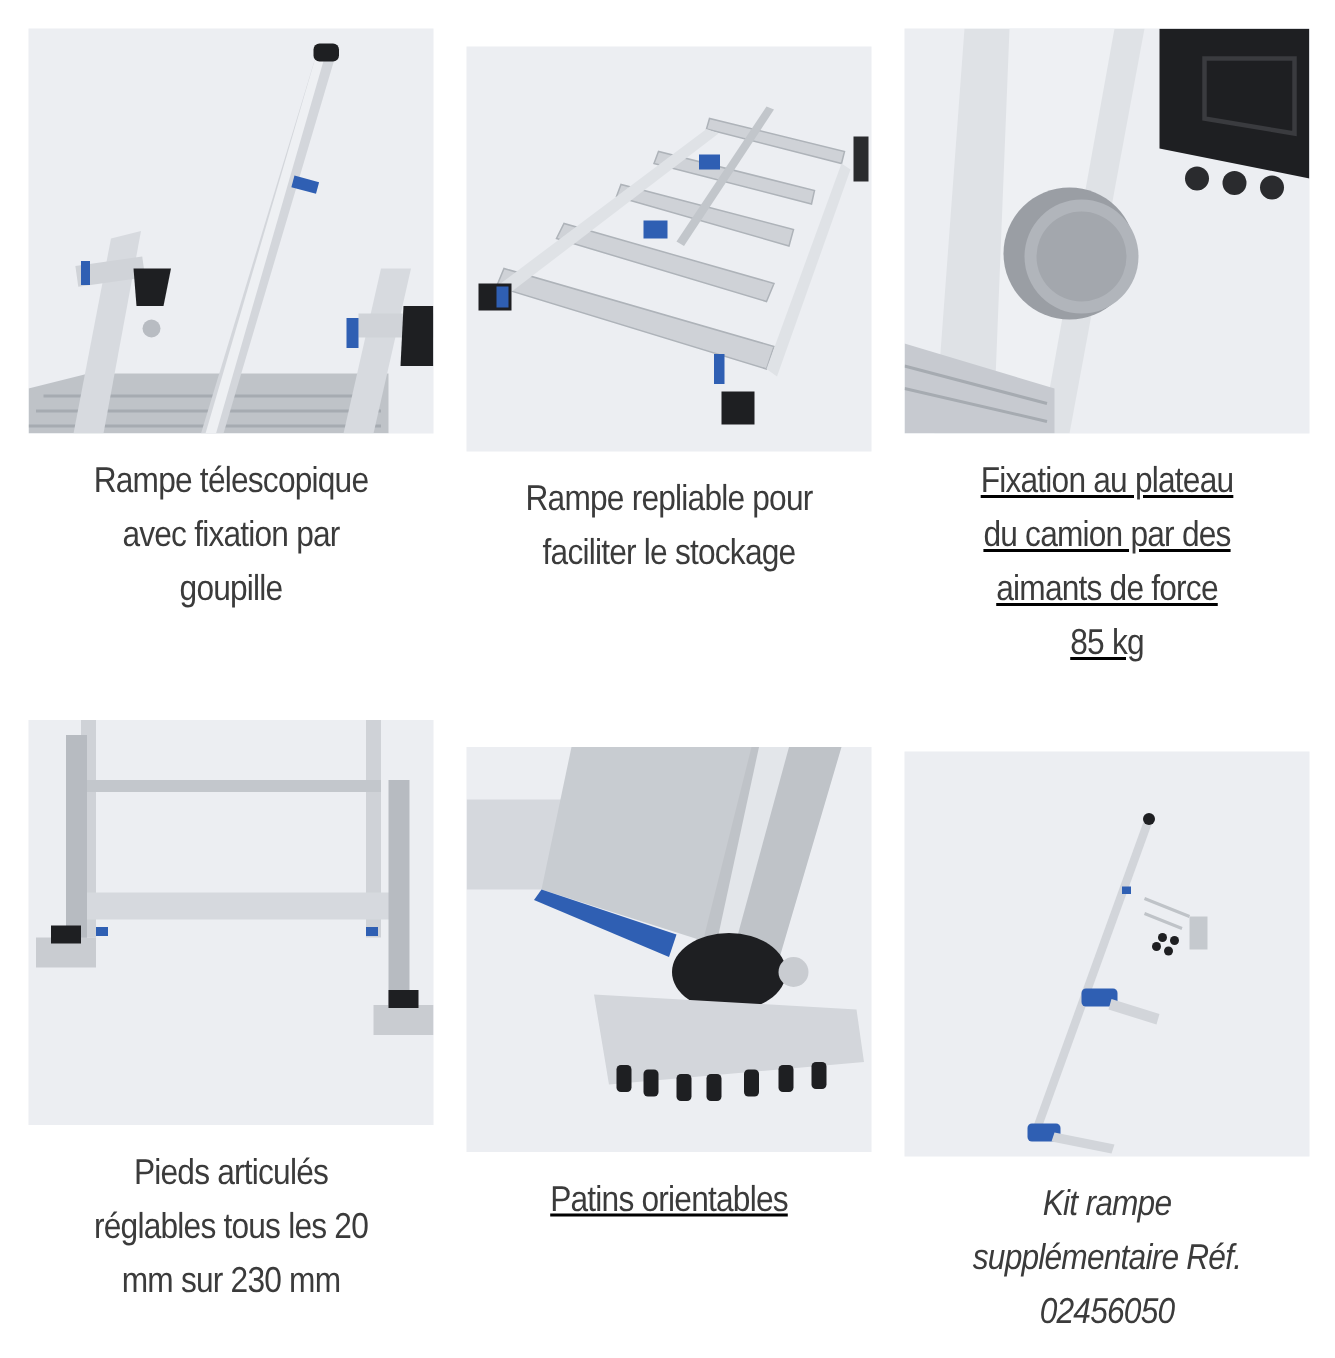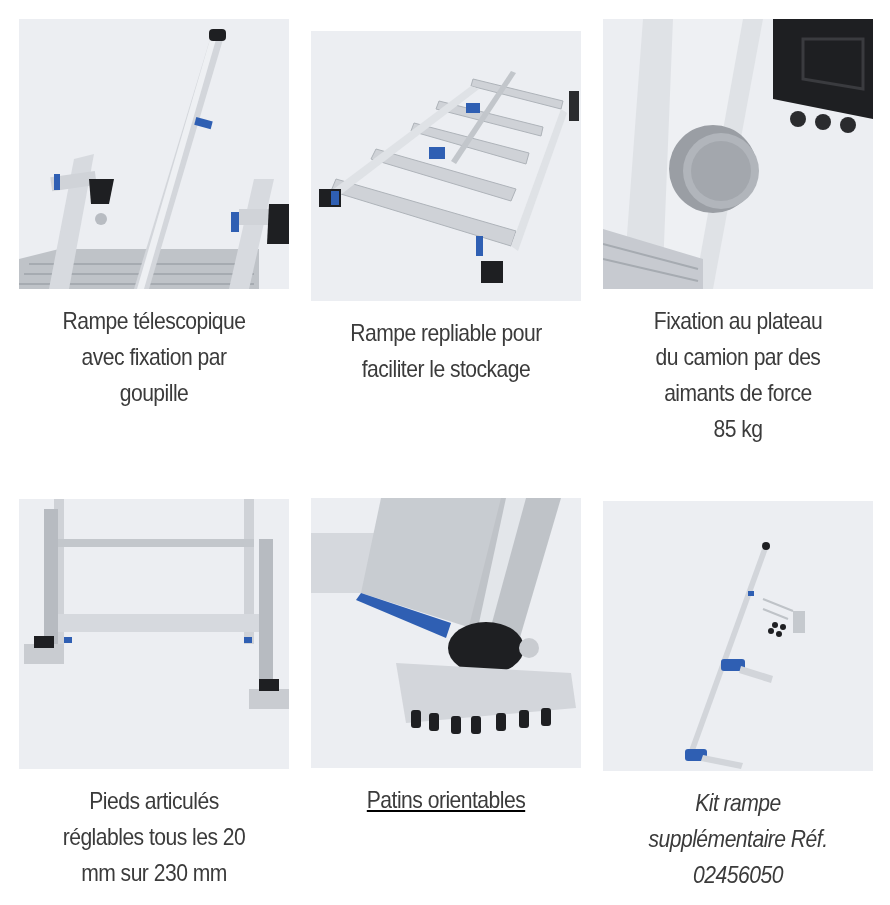--- a/index.html
+++ b/index.html
@@ -67,21 +67,21 @@
         <rect x="20" y="160" width="8" height="14" fill="#2f5fb3"></rect>
         <rect x="170" y="230" width="22" height="22" fill="#1e1f22"></rect>
         <rect x="165" y="205" width="7" height="20" fill="#2f5fb3"></rect>
         <rect x="258" y="60" width="10" height="30" fill="#2a2b2e"></rect>
       </svg>
     </div>
     <div class="caption">Rampe repliable pour
 faciliter le stockage</div>
   </div>
 
-  <div class="card" style="left:584px; top:0;">
+  <div class="card" style="left:584px; top:0;text-decoration:underline;">
     <div class="thumb">
       <svg viewBox="0 0 270 270">
         <polygon points="40,0 160,0 110,270 20,270" fill="#dfe2e6"></polygon>
         <polygon points="70,0 140,0 95,250 60,250" fill="#eef0f3"></polygon>
         <polygon points="170,0 270,0 270,100 170,80" fill="#1e1f22"></polygon>
         <polygon points="200,20 260,20 260,70 200,60" fill="none" stroke="#3a3b3f" stroke-width="3"></polygon>
         <circle cx="195" cy="100" r="8" fill="#2a2b2e"></circle>
         <circle cx="220" cy="103" r="8" fill="#2a2b2e"></circle>
         <circle cx="245" cy="106" r="8" fill="#2a2b2e"></circle>
         <polygon points="0,210 100,240 100,270 0,270" fill="#c7cad0"></polygon>
@@ -93,21 +93,21 @@
         <circle cx="118" cy="152" r="38" fill="#b1b5bb"></circle>
         <circle cx="118" cy="152" r="30" fill="#a3a7ad"></circle>
       </svg>
     </div>
     <div class="caption">Fixation au plateau
 du camion par des
 aimants de force
 85 kg</div>
   </div>
 
-  <div class="card" style="left:0; top:480px;">
+  <div class="card" style="left:0; top:461px;">
     <div class="thumb">
       <svg viewBox="0 0 270 270">
         <rect x="35" y="0" width="10" height="145" fill="#cfd2d7"></rect>
         <rect x="225" y="0" width="10" height="145" fill="#cfd2d7"></rect>
         <rect x="35" y="40" width="200" height="8" fill="#c3c7cc"></rect>
         <rect x="25" y="115" width="225" height="18" fill="#d6d9de"></rect>
         <rect x="25" y="10" width="14" height="140" fill="#b7bbc1"></rect>
         <rect x="240" y="40" width="14" height="170" fill="#b7bbc1"></rect>
         <rect x="5" y="145" width="40" height="20" fill="#c9ccd1"></rect>
         <rect x="15" y="137" width="20" height="12" fill="#1e1f22"></rect>

